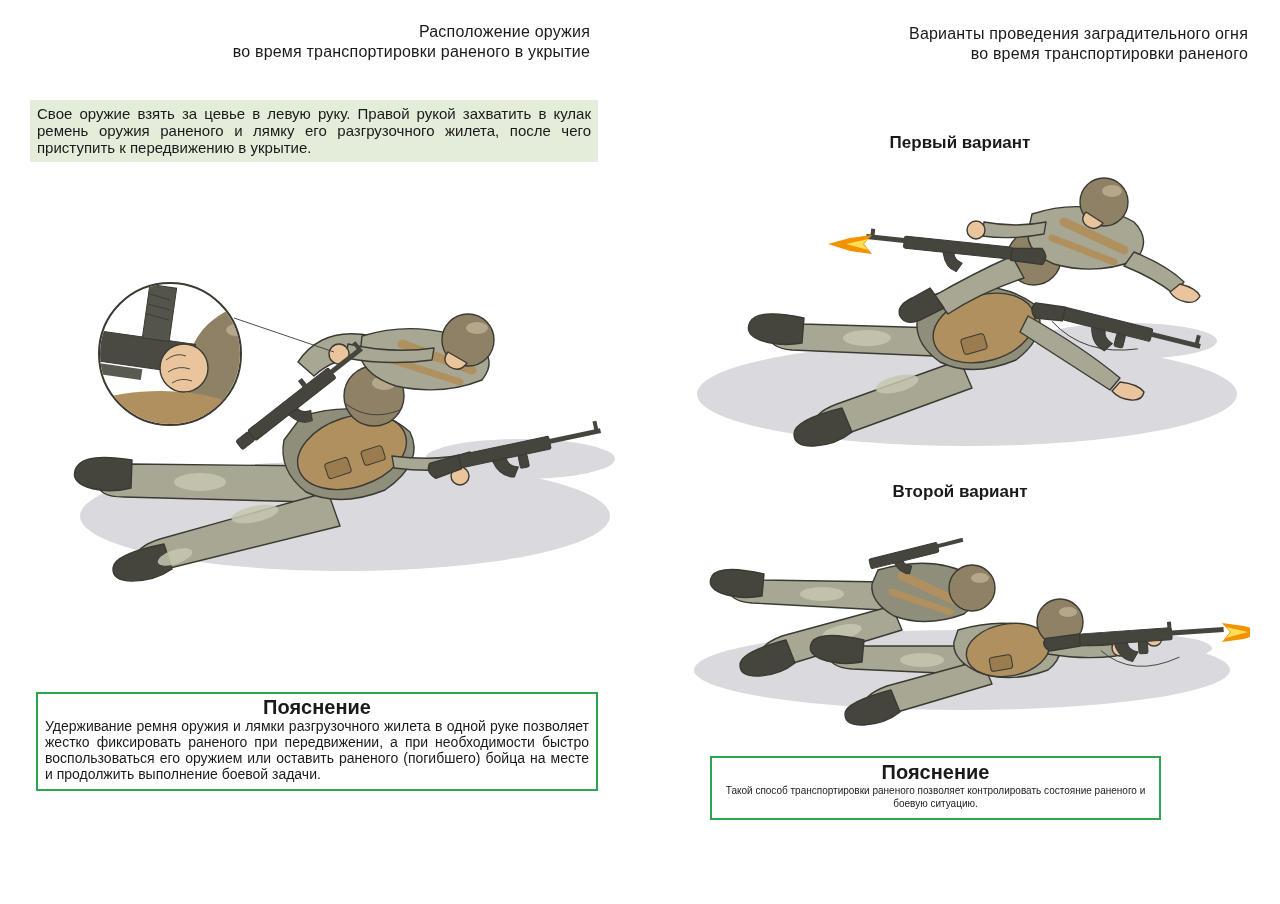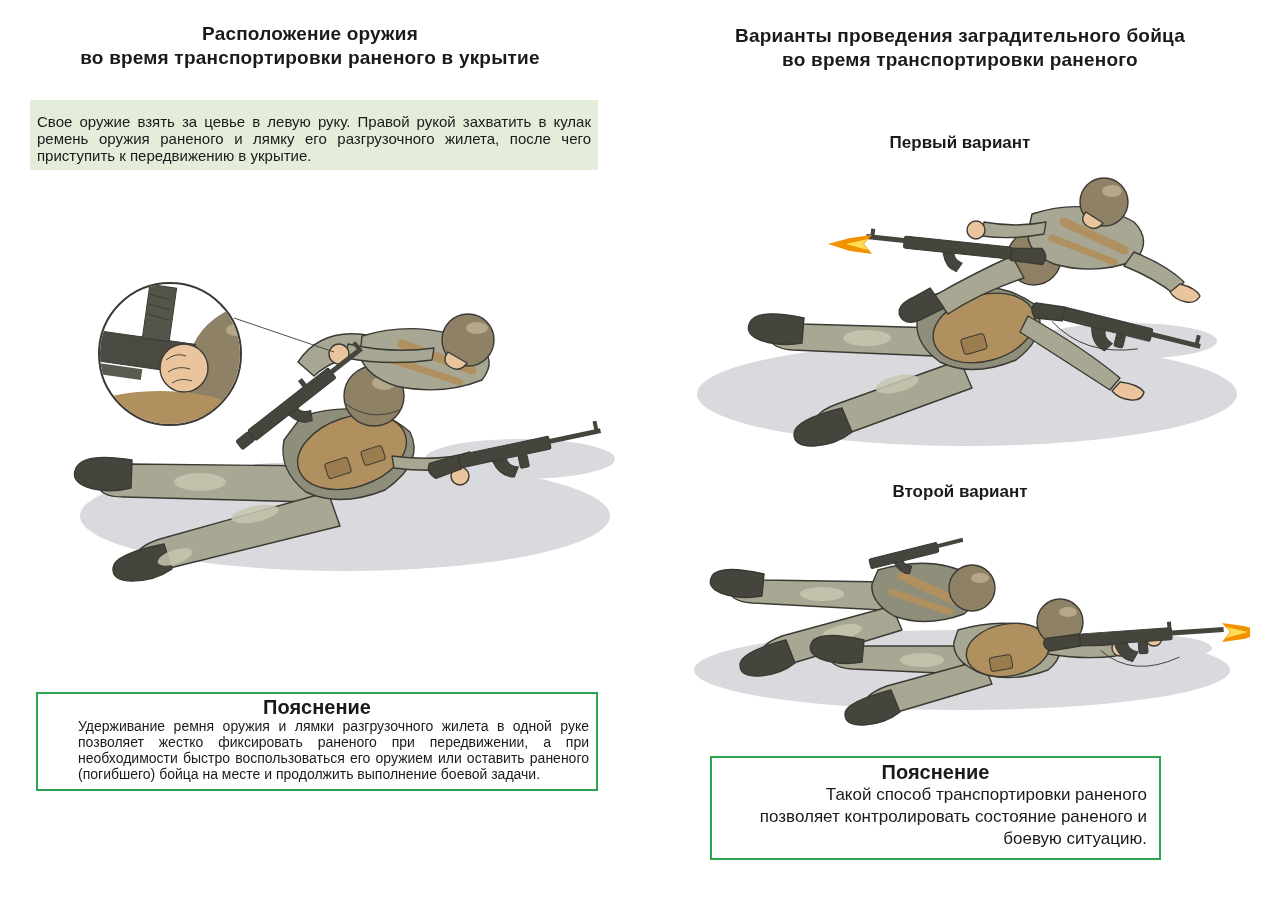--- a/index.html
+++ b/index.html
@@ -2,44 +2,44 @@
 <html><head>
 <meta charset="utf-8">
 <style>
   html,body{margin:0;padding:0;}
   body{
     width:1280px;height:904px;background:#ffffff;position:relative;overflow:hidden;
     font-family:"Liberation Sans", sans-serif;color:#1a1a1a;
   }
   .abs{position:absolute;}
   .title{
-    font-weight:bold;font-size:19px;line-height:1.28;text-align:center;
+    font-weight:normal;font-size:16px;line-height:1.28;text-align:right;
     white-space:pre-line;letter-spacing:.2px;
   }
   #left-title{left:30px;top:22px;width:560px;}
   #right-title{left:672px;top:24px;width:576px;}
   #instruction-box{
     left:30px;top:100px;width:568px;background:#e3edda;
-    box-sizing:border-box;padding:14px 7px 5px 7px;
+    box-sizing:border-box;padding:6px 7px 5px 7px;
     font-size:15px;line-height:1.13;text-align:justify;
   }
   .variant-label{
     font-weight:bold;font-size:17px;text-align:center;width:576px;left:672px;
   }
   #variant1-label{top:133px;text-align:center;}
   #variant2-label{top:482px;text-align:center;}
   .explain-box{
     border:2px solid #2ea352;box-sizing:border-box;background:#ffffff;
   }
   #left-explain{left:36px;top:692px;width:562px;padding:1px 7px 6px 7px;}
   #right-explain{left:710px;top:756px;width:451px;padding:2px 12px 8px 12px;}
   .explain-heading{font-weight:bold;font-size:20px;text-align:center;line-height:1.2;}
-  .explain-text{font-size:14px;line-height:1.14;margin-left:33px;}
+  .explain-text{font-size:14px;line-height:1.14;}
   #left-explain .explain-text{text-align:justify;}
-  #right-explain .explain-text{text-align:right;font-size:17px;line-height:1.3;}
+  #right-explain .explain-text{text-align:center;font-size:10px;line-height:1.3;}
   #figure-left{left:40px;top:264px;width:580px;height:340px;}
   #figure-variant1{left:672px;top:156px;width:578px;height:306px;}
   #figure-variant2{left:672px;top:518px;width:578px;height:214px;}
   svg .ol{stroke:#3a3a33;stroke-width:1.4;stroke-linejoin:round;}
   svg .thin{stroke:#3a3a33;stroke-width:.9;fill:none;}
 </style>
 </head>
 <body>
 
 <div class="abs title" id="left-title">Расположение оружия
@@ -118,21 +118,21 @@
       <ellipse cx="196" cy="66" rx="10" ry="6" fill="#b5a88a"></ellipse>
     </g>
   </g>
 </svg>
 
 <div class="abs explain-box" id="left-explain">
   <div class="explain-heading">Пояснение</div>
   <div class="explain-text">Удерживание ремня оружия и лямки разгрузочного жилета в одной руке позволяет жестко фиксировать раненого при передвижении, а при необходимости быстро воспользоваться его оружием или оставить раненого (погибшего) бойца на месте и продолжить выполнение боевой задачи.</div>
 </div>
 
-<div class="abs title" id="right-title">Варианты проведения заградительного бойца
+<div class="abs title" id="right-title">Варианты проведения заградительного огня
 во время транспортировки раненого</div>
 
 <div class="abs variant-label" id="variant1-label">Первый вариант</div>
 
 <svg class="abs" id="figure-variant1" viewBox="0 0 578 306">
   <g>
     <ellipse cx="295" cy="238" rx="270" ry="52" fill="#d9d9de"></ellipse>
     <ellipse cx="455" cy="185" rx="90" ry="18" fill="#d9d9de"></ellipse>
   </g>
   <g>

